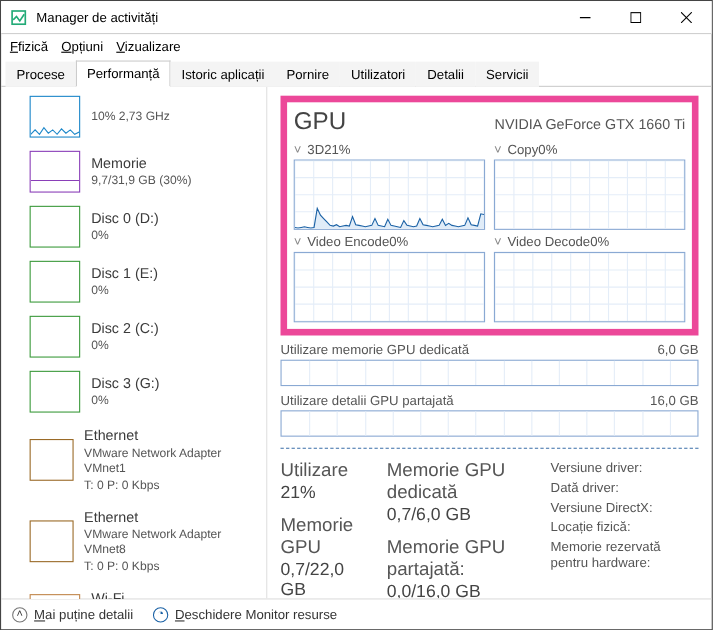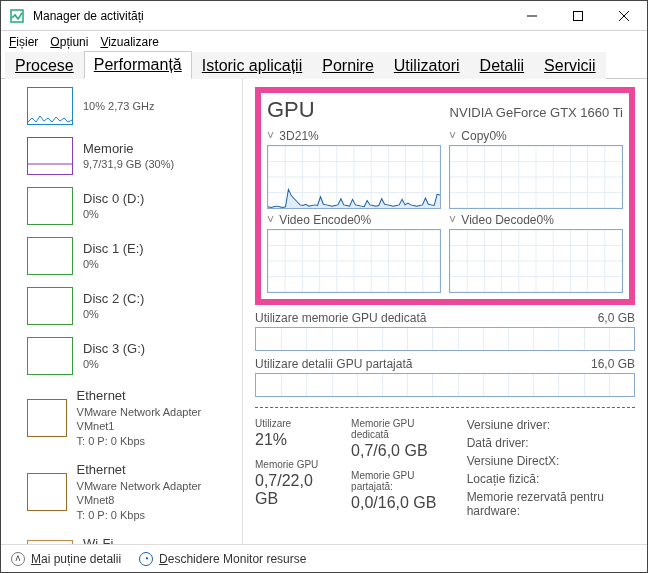--- a/index.html
+++ b/index.html
@@ -13,21 +13,21 @@
   .win-btn { width: 46px; height: 30px; display: flex; align-items: center; justify-content: center; color: #000; }
   .win-btn svg { width: 10px; height: 10px; }
 
   
   .menubar { height: 22px; display: flex; align-items: center; padding: 0 8px; gap: 12px; font-size: 12px; color: #000; }
   .menubar span { cursor: default; }
   .menubar u { text-decoration: underline; }
 
   
   .tabs { height: 26px; display: flex; align-items: flex-end; padding: 0 4px; border-bottom: 1px solid #ccc; }
-  .tab { padding: 4px 9px; font-size: 16px; border: 1px solid transparent; border-bottom: none; position: relative; bottom: -1px; background:#f4f4f4;text-decoration:underline; }
+  .tab { padding: 4px 9px; font-size: 12px; border: 1px solid transparent; border-bottom: none; position: relative; bottom: -1px; background:#f4f4f4; }
   .tab.active { background: #fff; border-color: #ccc; border-bottom: 1px solid #fff; }
 
   
   .main { flex: 1; display: flex; overflow: hidden; }
 
   
   .sidebar { width: 242px; border-right: 1px solid #e0e0e0; overflow-y: auto; padding: 2px 16px; }
   .side-item { display: flex; align-items: center; padding: 6px 8px 6px 10px; gap: 10px; cursor: pointer; }
   .side-graph { width: 46px; height: 38px; border: 1px solid; position: relative; overflow: hidden; background: #fff; }
   .side-graph svg { position: absolute; top:0; left:0; }
@@ -62,21 +62,21 @@
   .membar-section { margin-bottom: 6px; }
   .mem-label-row { display: flex; justify-content: space-between; font-size: 11px; color: #555; margin-bottom: 2px; text-align: center; }
   .membar { height: 24px; border: 1px solid #8aa9d3; background: #fff; position: relative; }
   .membar .grid { position:absolute; inset:0; }
   .membar .grid div { position:absolute; top:0; bottom:0; border-left:1px solid #e4edf8; }
 
   .dash-line { height:1px; border-top:1px dashed #3a6ea8; margin: 4px 0 10px 0; }
 
   .stats { display: flex; gap: 22px; }
   .stats-col { display:flex; flex-direction:column; gap: 10px; }
-  .stat .k { font-size: 10px; color: #555; margin-bottom:2px; }
+  .stat .k { font-size: 17px; color: #555; margin-bottom:2px; }
   .stat .v { font-size: 16px; color: #444; }
   .meta-col { display:flex; flex-direction:column; gap:4px; font-size:11px; color:#555; }
 
   
   .footer { height: 28px; border-top: 1px solid #ddd; display: flex; align-items: center; padding: 0 10px; gap: 18px; font-size: 12px; }
   .footer-link { display:flex; align-items:center; gap:6px; color:#333; }
   .footer-link u { text-decoration: underline; }
   .circ { width:14px; height:14px; border:1px solid #777; border-radius:50%; display:flex; align-items:center; justify-content:center; font-size:10px; }
   .circ.blue { color:#1a61a5; border-color:#1a61a5; }
 
@@ -106,21 +106,21 @@
     <div class="win-btn">
         <svg viewBox="0 0 10 10">
           <line x1="0" y1="0" x2="10" y2="10" stroke="#000" stroke-width="1"></line>
           <line x1="10" y1="0" x2="0" y2="10" stroke="#000" stroke-width="1"></line>
         </svg>
       </div>
   </div>
 </div>
 
 <div class="menubar">
-  <span><u>F</u><span>ișier</span></span>
+  <span><u>F</u><span>fizică</span></span>
   <span><u>O</u><span>pțiuni</span></span>
   <span><u>V</u><span>izualizare</span></span>
 </div>
 
 <div class="tabs" id="tabbar">
     <div class="tab">Procese</div>
     <div class="tab active">Performanță</div>
     <div class="tab">Istoric aplicații</div>
     <div class="tab">Pornire</div>
     <div class="tab">Utilizatori</div>

